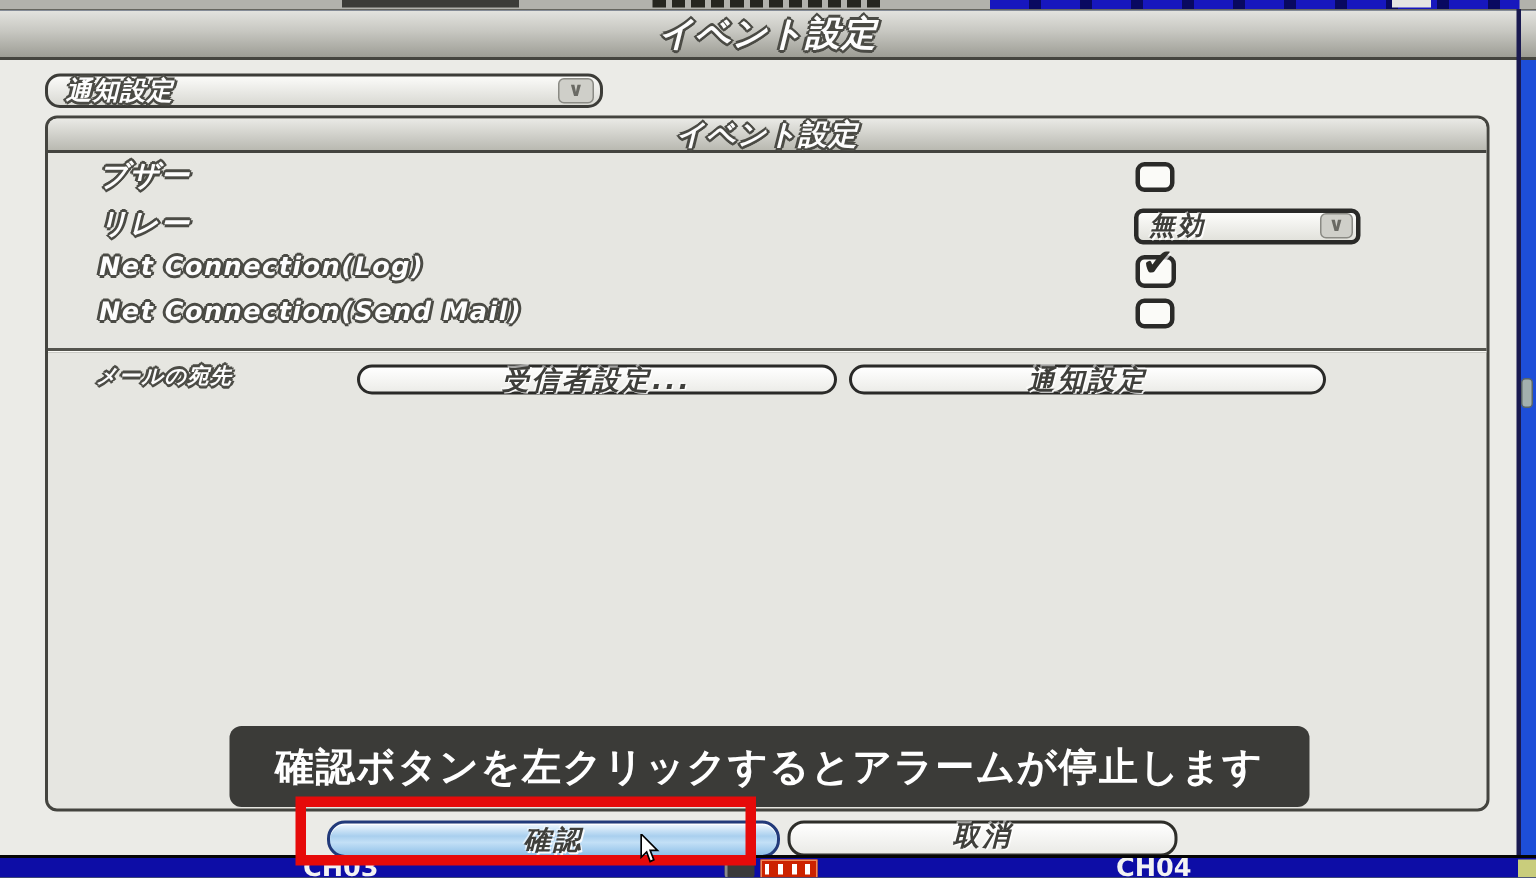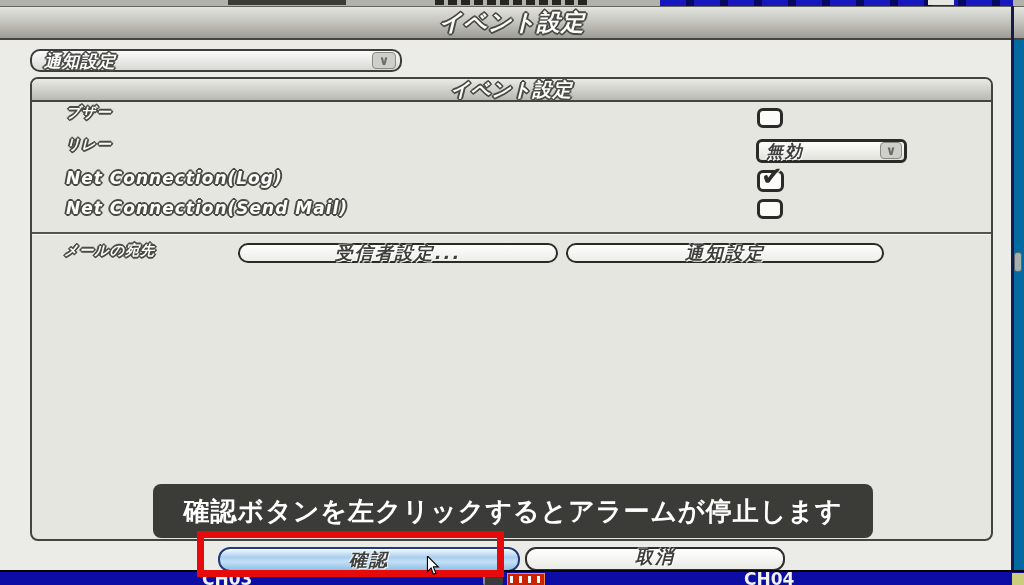--- a/index.html
+++ b/index.html
@@ -1,17 +1,17 @@
 <!DOCTYPE html>
 <html><head>
 <meta charset="utf-8">
 <style>
   html,body{margin:0;padding:0;background:#222;}
   *{box-sizing:border-box;font-family:"DejaVu Sans",sans-serif;}
-  #stage{position:relative;width:1024px;height:585px;background:#0369a1;overflow:hidden;}
+  #stage{position:relative;width:1024px;height:585px;background:#1d4ed8;overflow:hidden;}
 
   
   .ts{position:absolute;left:0;top:0;width:1024px;height:7px;background:#b2b2ac;}
   .ts-seg1{position:absolute;left:228px;top:0;width:118px;height:5px;background:#3c3c38;}
   .ts-text{position:absolute;left:435px;top:0;width:155px;height:5px;background:repeating-linear-gradient(90deg,#26261f 0 9px,#b2b2ac 9px 13px);}
   .ts-blue{position:absolute;left:660px;top:0;width:353px;height:6px;background:repeating-linear-gradient(90deg,#1717be 0 26px,#090960 26px 34px);}
   .ts-white{position:absolute;left:928px;top:0;width:26px;height:5px;background:#e6e6e2;}
 
   .titlebar{position:absolute;left:0;top:6px;width:1024px;height:34px;
     background:linear-gradient(#e3e3df,#c7c7c1 45%,#9d9d95);
@@ -31,21 +31,21 @@
   .combo-label{position:absolute;left:12px;top:0;font-size:17px;line-height:20px;}
   .chev-box{position:absolute;right:4px;top:1px;width:24px;height:17px;background:#cfcfc9;
     border:1px solid #8a8a84;border-radius:4px;text-align:center;line-height:15px;
     font-size:13px;font-weight:700;color:#6a6a64;}
 
   .panel{position:absolute;left:30px;top:77px;width:963px;height:464px;border:2px solid #44443f;
     border-radius:8px;background:#e6e6e1;}
   .panel-header{position:absolute;left:0;top:0;right:0;height:23px;border-radius:6px 6px 0 0;
     background:linear-gradient(#eaeae6,#b9b9b1);border-bottom:2px solid #44443f;
     display:flex;align-items:center;justify-content:center;}
-  .row-label{position:absolute;font-size:14px;white-space:nowrap;}
+  .row-label{position:absolute;font-size:19px;white-space:nowrap;}
   .checkbox{position:absolute;width:26px;height:20px;background:#fbfbf8;border:3px solid #2a2a28;border-radius:6px;}
   .checkmark{position:absolute;left:1px;top:-12px;font-size:26px;font-weight:900;color:#2c2c28;
     font-style:normal;text-shadow:1px 1px 0 rgba(255,255,255,.7);}
   .dropdown{position:absolute;left:724px;top:60px;width:151px;height:24px;border:3px solid #2a2a28;
     border-radius:6px;background:linear-gradient(#fdfdfb,#e2e2dc);}
   .dropdown .val{position:absolute;left:7px;top:0;font-size:17px;line-height:19px;}
   .dropdown .chev-box{right:2px;top:0;width:22px;height:17px;}
   .divider{position:absolute;left:0;right:0;top:153px;height:3px;background:#54544e;border-bottom:1px solid #fafaf6;}
   .panel-btn{position:absolute;top:164px;height:20px;background:linear-gradient(#ffffff,#ecece8);
     border:2px solid #2a2a28;border-radius:10px;display:flex;align-items:center;justify-content:center;font-size:18px;}

